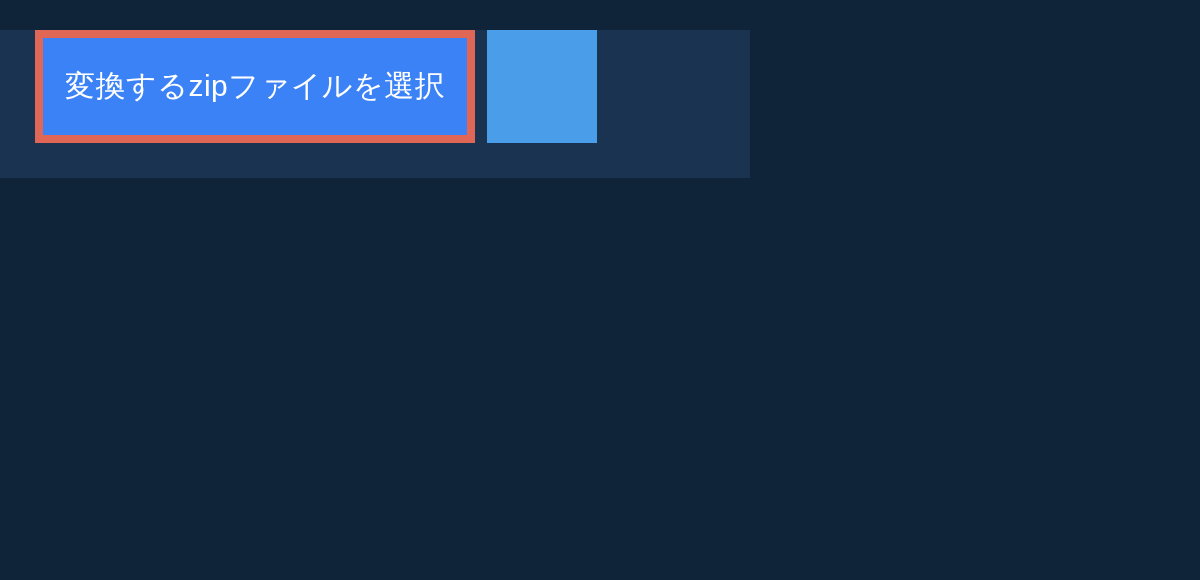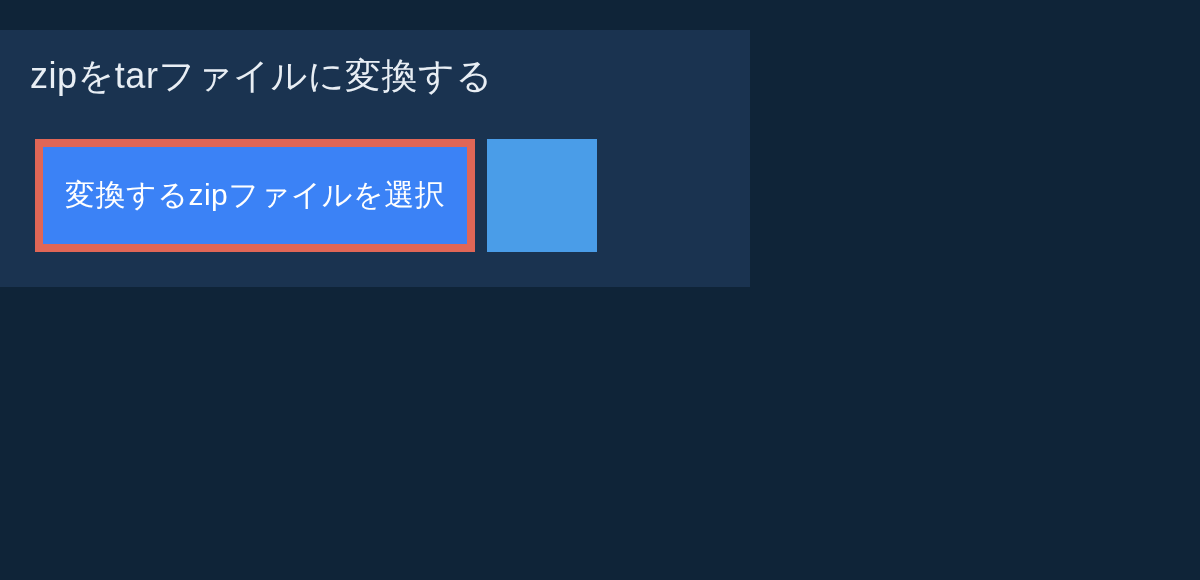--- a/index.html
+++ b/index.html
@@ -52,21 +52,20 @@
       display: flex;
       align-items: center;
       justify-content: center;
       cursor: pointer;
     }
   </style>
 </head>
 <body>
 
 <div class="panel">
-  <h1 class="heading">zipをtarファイルに変換する</h1>
   <div class="button-row">
     <div class="select-button">
       <span>変換するzipファイルを選択</span>
     </div>
     <div class="dropbox-button"></div>
   </div>
 </div>
 
 <style>
 </style>

